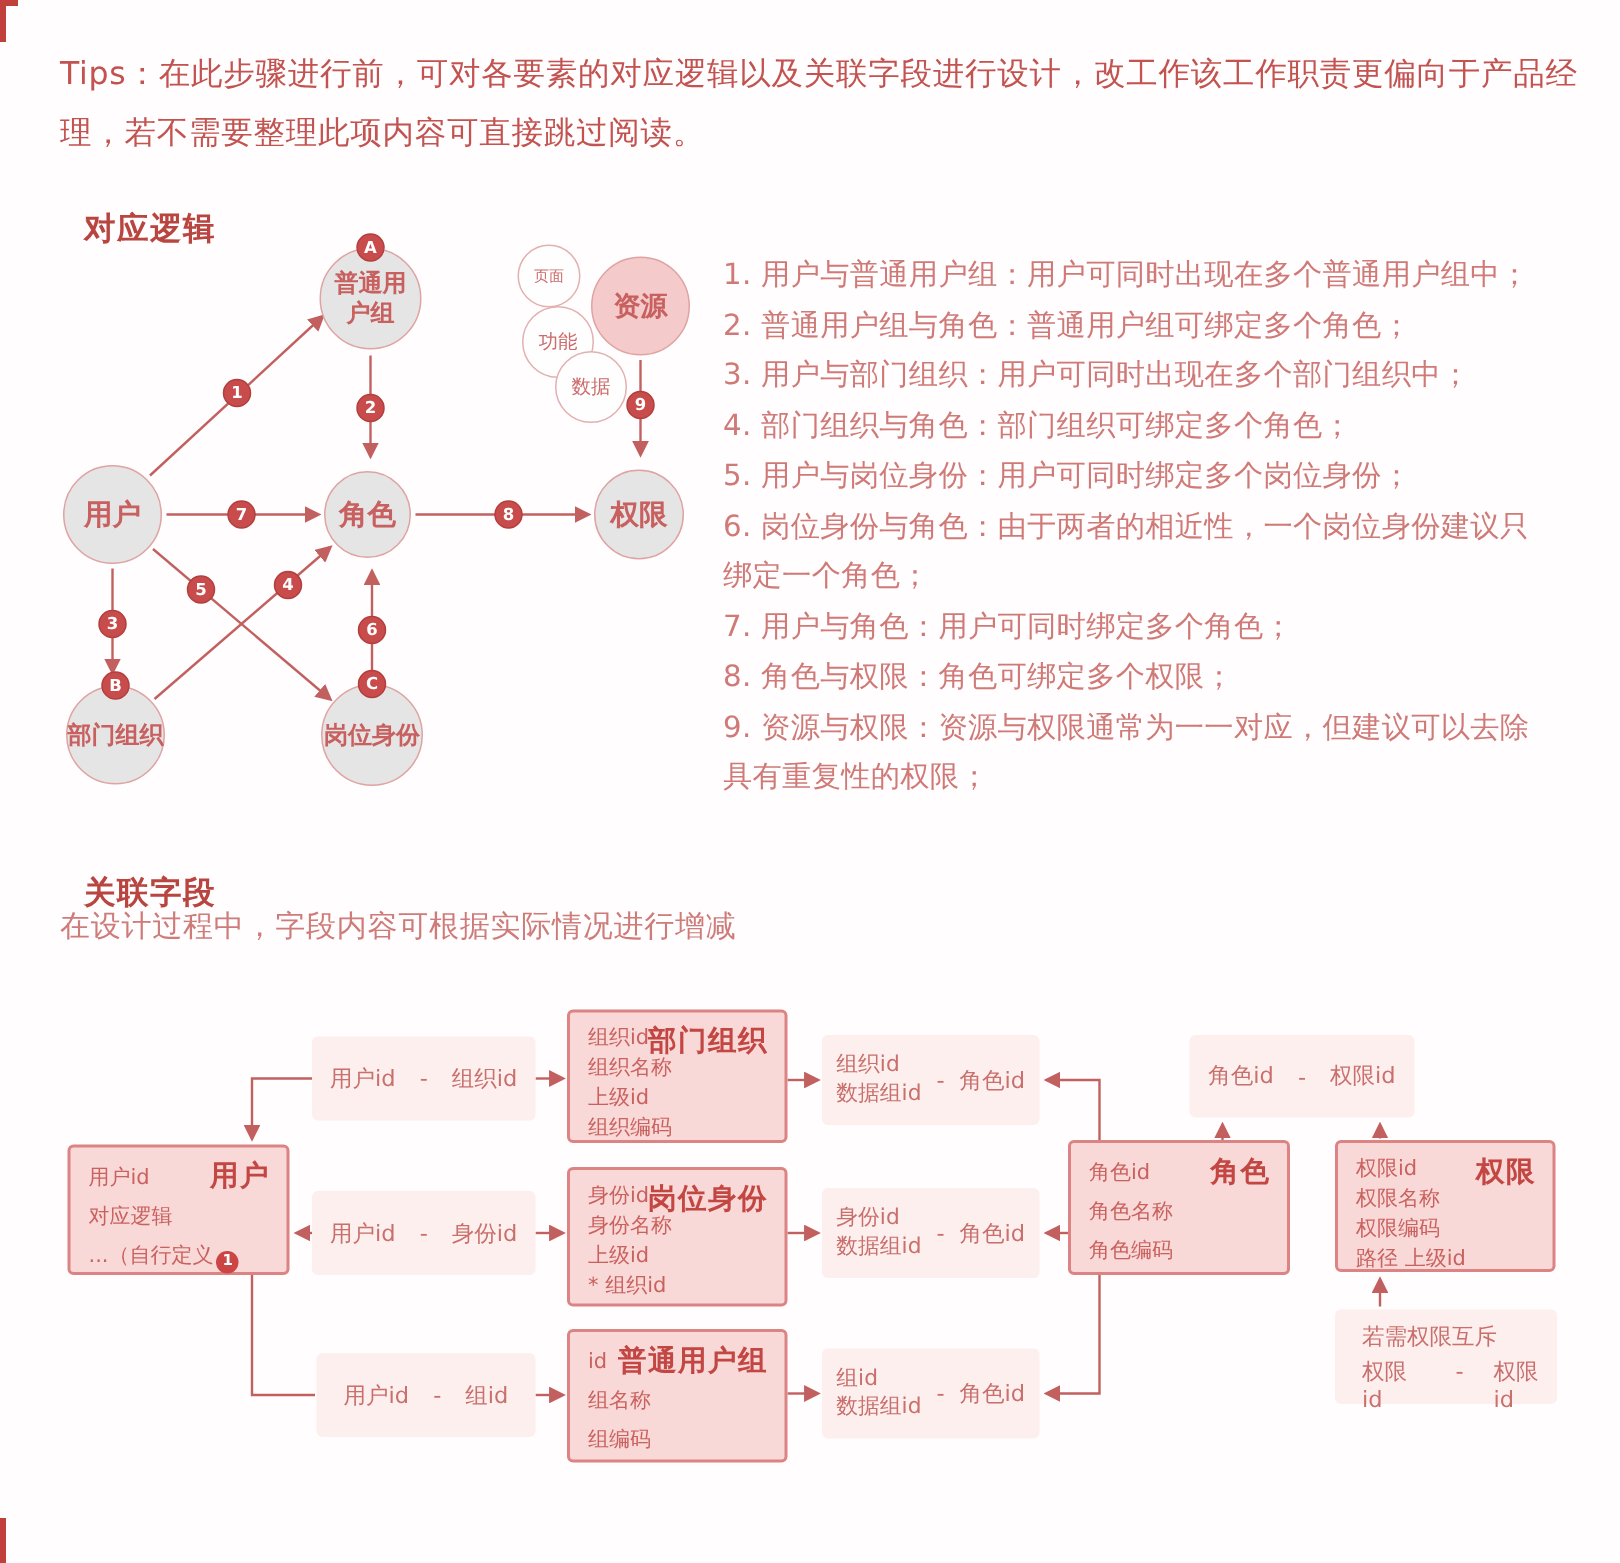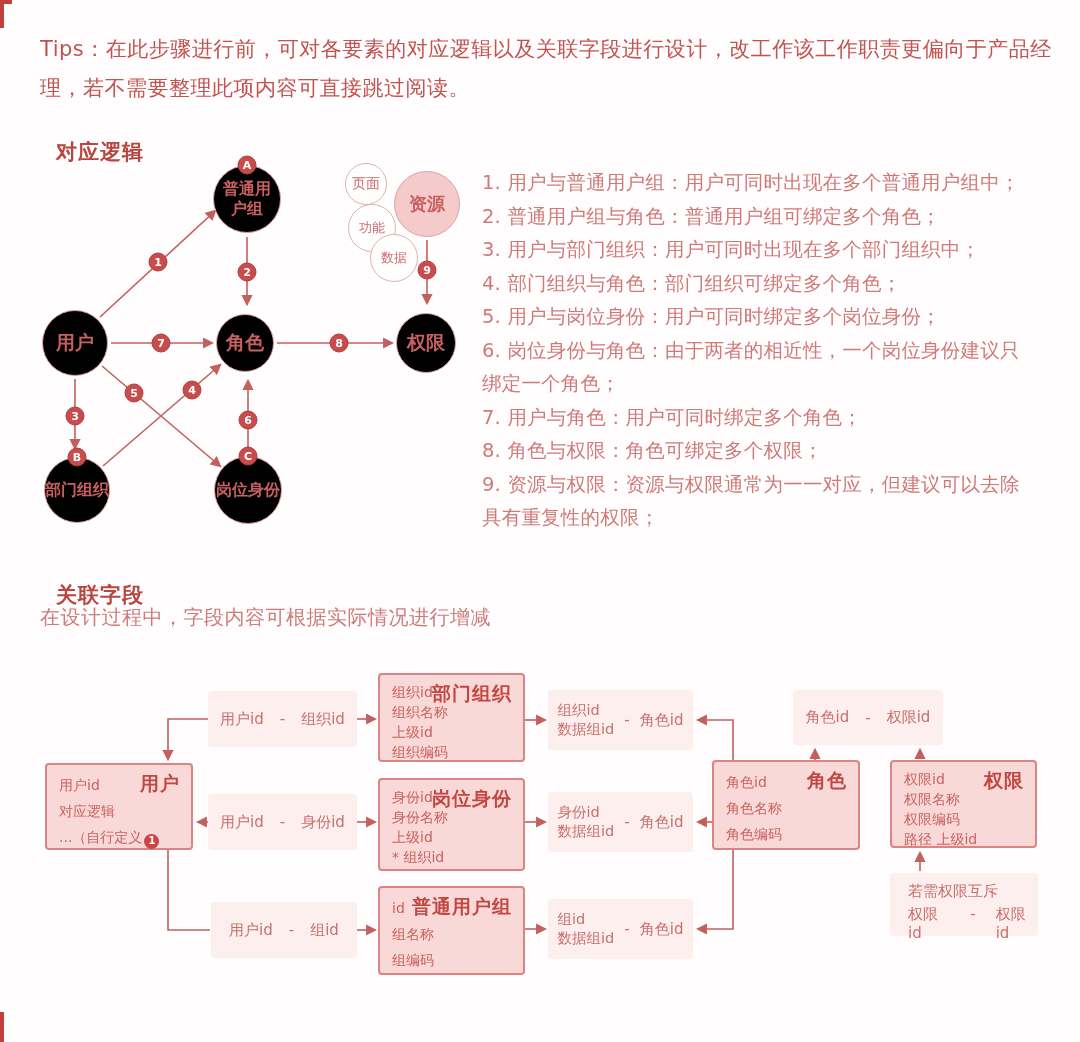--- a/index.html
+++ b/index.html
@@ -17,21 +17,21 @@
   .sec-title{position:absolute;left:40px;margin:16px;font-size:21px;font-weight:bold;color:#b8453f;letter-spacing:1px;}
   .t-logic{top:122px;}
   .t-fields{top:565px;}
   .subtitle{position:absolute;left:40px;top:604px;margin:0;font-size:20px;color:#ce7c7a;letter-spacing:.5px;}
 
   .rules{position:absolute;left:482px;top:166px;width:546px;
          font-size:19.5px;line-height:33.5px;color:#d07a78;letter-spacing:.2px;}
   .rules div{margin:0;}
 
   
-  .circle{position:absolute;border-radius:50%;background:#000000;border:1px solid #dfa3a3;
+  .circle{position:absolute;border-radius:50%;background:#e5e5e5;border:1px solid #dfa3a3;
           display:flex;flex-direction:column;align-items:center;justify-content:center;
           text-align:center;color:#c96060;font-weight:bold;box-sizing:border-box;z-index:1;}
   .c-white{background:#fffefe;border-color:#e3b0b0;font-weight:normal;color:#cc6b6b;}
   .c-res{background:#f5caca;}
 
   .badge{position:absolute;width:19px;height:19px;border-radius:50%;background:#c94c4c;border:1px solid #b23e3e;
          color:#fff;font-size:11px;font-weight:bold;display:flex;align-items:center;justify-content:center;
          transform:translate(-50%,-50%);z-index:2;box-sizing:border-box;}
 
   
@@ -124,21 +124,21 @@
   </div>
 
   <div class="circle" style="left:214px;top:456px;width:68px;height:68px;font-size:16px;">
     <span>岗位身份</span>
   </div>
 
   <div class="circle c-white" style="left:348px;top:204px;width:48px;height:48px;font-size:13px;">
     <span>功能</span>
   </div>
 
-  <div class="circle c-white" style="left:345px;top:163px;width:42px;height:42px;font-size:14px;">
+  <div class="circle c-white" style="left:345px;top:163px;width:42px;height:42px;font-size:10px;">
     <span>页面</span>
   </div>
 
   <div class="circle c-white" style="left:370px;top:234px;width:48px;height:48px;font-size:13px;">
     <span>数据</span>
   </div>
 
   <div class="circle c-res" style="left:394px;top:171px;width:66px;height:66px;font-size:18px;">
     <span>资源</span>
   </div>

